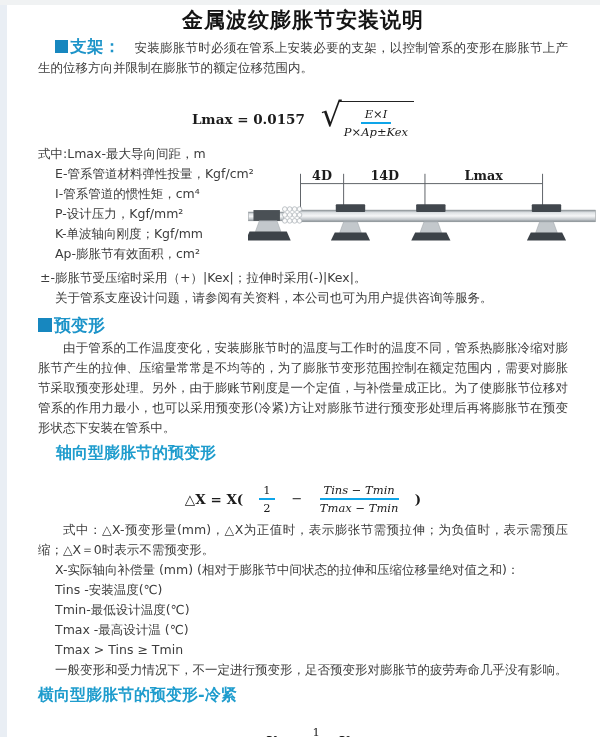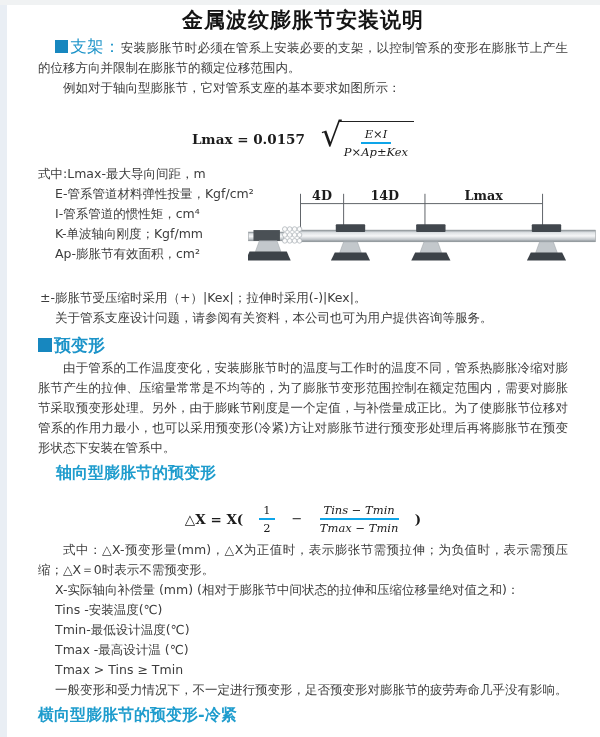--- a/index.html
+++ b/index.html
@@ -14,21 +14,21 @@
   }
   .edge-left { position:absolute; left:0; top:0; width:7px; height:737px; background:#e9eef4; }
   .edge-top  { position:absolute; left:0; top:0; width:600px; height:5px; background:#f0f2f3; }
   .page { position:relative; padding:10px 32px 0 38px; }
 
   h1.title { text-align:center; font-size:21px; font-weight:bold; color:#141414; letter-spacing:1px; margin-bottom:7px; }
 
   .para { text-align:justify; }
   .indent { text-indent:25px; }
 
-  .inline-head { color:#1d94c9; font-size:16.5px; font-weight:normal; margin-left:17px; margin-right:0; white-space:nowrap; }
+  .inline-head { color:#1d94c9; font-size:16.5px; font-weight:bold; margin-left:17px; margin-right:14px; white-space:nowrap; }
   .sq { display:inline-block; width:13px; height:13px; background:#1787bf; margin-right:2px; vertical-align:-1px; }
 
   h2.sec { color:#1d94c9; font-size:17px; font-weight:bold; margin:7px 0 3px; }
   h2.sec .sq { width:14px; height:14px; vertical-align:-1px; }
   h3.sub { color:#1e9ccd; font-size:16px; font-weight:bold; margin:5px 0 2px; }
   h3.sub.ind { padding-left:18px; }
 
   
   .formula { font-family:"DejaVu Serif","Liberation Serif",serif; color:#1b1b1b;
              display:flex; justify-content:center; align-items:center; gap:16px; margin:20px 0 5px; }
@@ -60,40 +60,40 @@
 
 <div class="edge-left"></div>
 <div class="edge-top"></div>
 
 <div class="page">
 
   <h1 class="title">金属波纹膨胀节安装说明</h1>
 
   <p class="para"><span class="inline-head"><span class="sq"></span><span>支架：</span></span><span>安装膨胀节时必须在管系上安装必要的支架，以控制管系的变形在膨胀节上产生的位移方向并限制在膨胀节的额定位移范围内。</span></p>
 
-  <p class="para indent">例如对于轴向型膨胀节，它对管系支座的基本要求如图所示：</p>
 
   <div class="formula">
     <span class="f-bold">Lmax = 0.0157</span>
     <span class="sqrt">
       <span class="radical">√</span>
       <span class="sqrt-body">
         <span class="frac ital">
           <span class="fnum">E×I</span>
           <span class="fden">P×Ap±Kex</span>
         </span>
       </span>
     </span>
   </div>
 
   <div class="twocol">
     <div class="defs">
       <div class="def-item">式中:Lmax-最大导向间距，m</div>
       <div class="def-item sub">E-管系管道材料弹性投量，Kgf/cm²</div>
       <div class="def-item sub">I-管系管道的惯性矩，cm⁴</div>
+      <div class="def-item sub">P-设计压力，Kgf/mm²</div>
       <div class="def-item sub">K-单波轴向刚度；Kgf/mm</div>
       <div class="def-item sub">Ap-膨胀节有效面积，cm²</div>
     </div>
     <div class="diagram-wrap">
       <svg viewBox="0 0 356 100" width="350" height="98">
         <defs>
           <linearGradient id="pg" x1="0" y1="0" x2="0" y2="1">
             <stop offset="0" stop-color="#8d9499"></stop>
             <stop offset="0.22" stop-color="#dfe3e6"></stop>
             <stop offset="0.5" stop-color="#f5f6f7"></stop>

